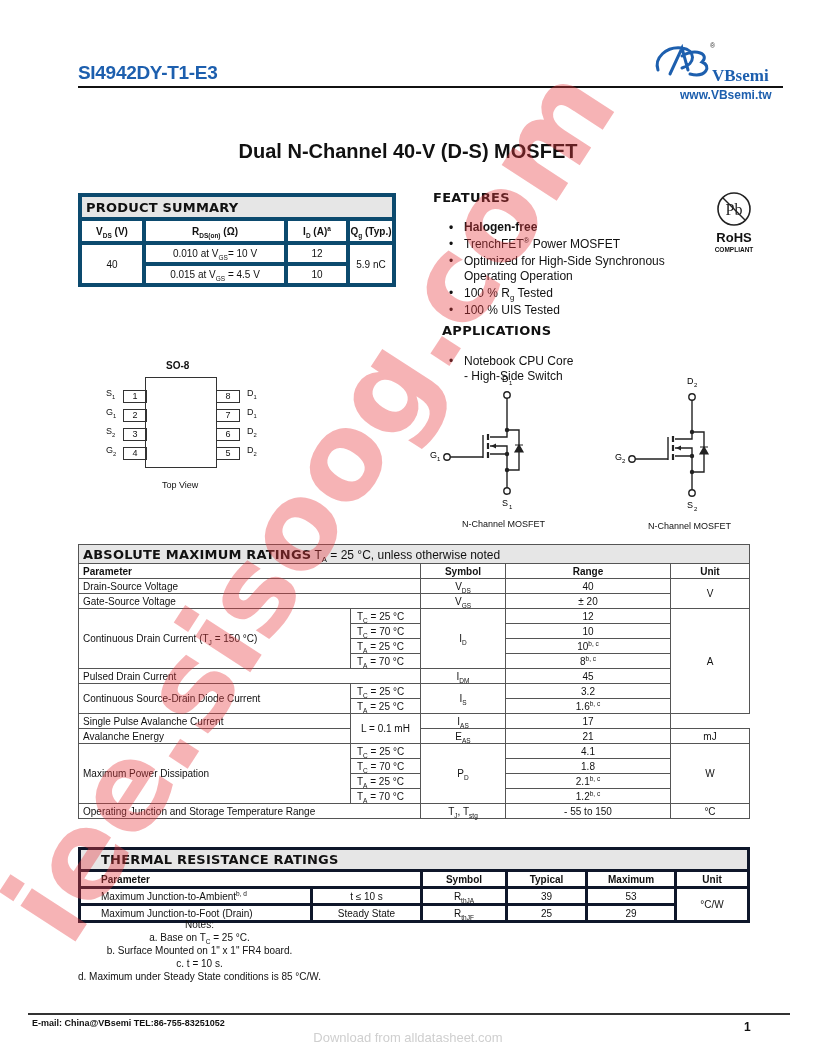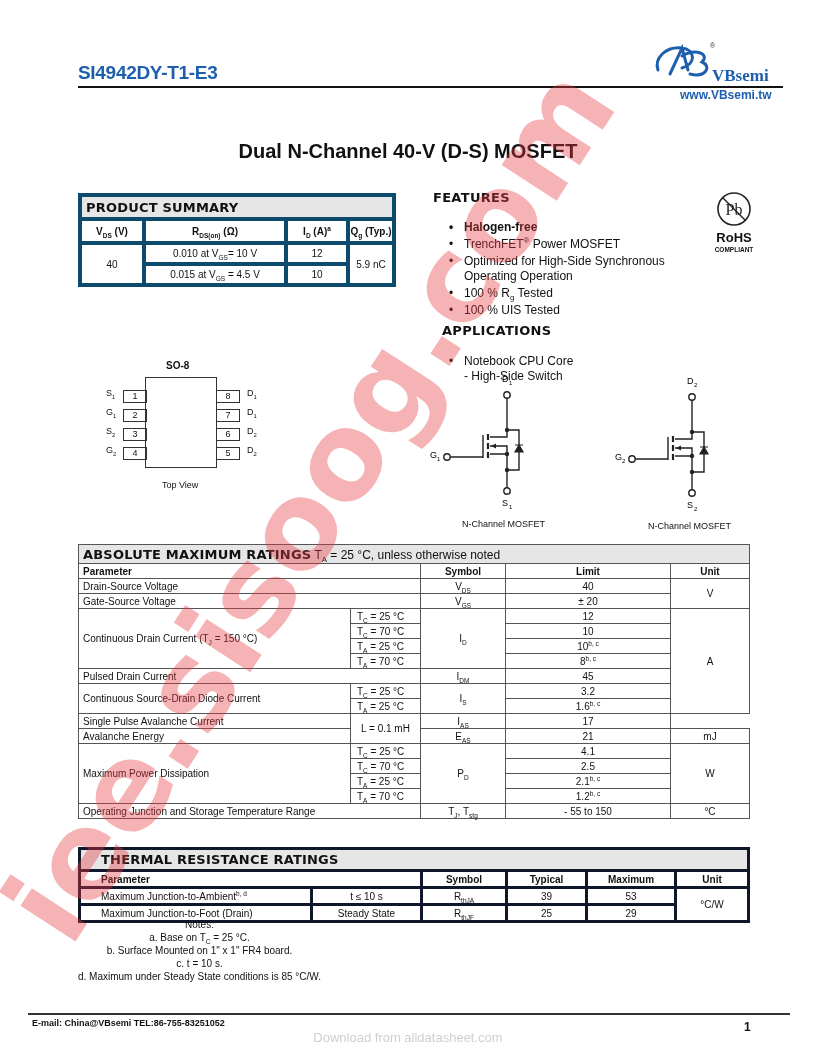--- a/index.html
+++ b/index.html
@@ -204,21 +204,21 @@
       <col style="width:165px">
       <col>
     </colgroup>
   <tbody>
       <tr class="hdr">
         <th colspan="5"><span class="t">ABSOLUTE MAXIMUM RATINGS</span><span> T</span><sub>A</sub><span> = 25 °C, unless otherwise noted</span></th>
       </tr>
   <tr class="colh">
     <th class="l" colspan="2">Parameter</th>
     <th>Symbol</th>
-    <th>Limit</th>
+    <th>Range</th>
     <th>Unit</th>
   </tr>
   <tr>
     <td class="l" colspan="2">Drain-Source Voltage</td>
     <td><span>V</span><sub>DS</sub></td>
     <td>40</td>
     <td rowspan="2">V</td>
   </tr>
   <tr>
     <td class="l" colspan="2">Gate-Source Voltage</td>
@@ -278,21 +278,21 @@
 
   <tr>
     <td class="l" rowspan="4">Maximum Power Dissipation</td>
     <td class="c"><span>T</span><sub>C</sub><span> = 25 °C</span></td>
     <td rowspan="4"><span>P</span><sub>D</sub></td>
     <td><span>4.1</span><sup></sup></td>
     <td rowspan="4">W</td>
   </tr>
   <tr>
     <td class="c"><span>T</span><sub>C</sub><span> = 70 °C</span></td>
-    <td><span>2.5</span><sup></sup></td>
+    <td><span>1.8</span><sup></sup></td>
   </tr>
   <tr>
     <td class="c"><span>T</span><sub>A</sub><span> = 25 °C</span></td>
     <td><span>2.1</span><sup>b, c</sup></td>
   </tr>
   <tr>
     <td class="c"><span>T</span><sub>A</sub><span> = 70 °C</span></td>
     <td><span>1.2</span><sup>b, c</sup></td>
   </tr>
 

